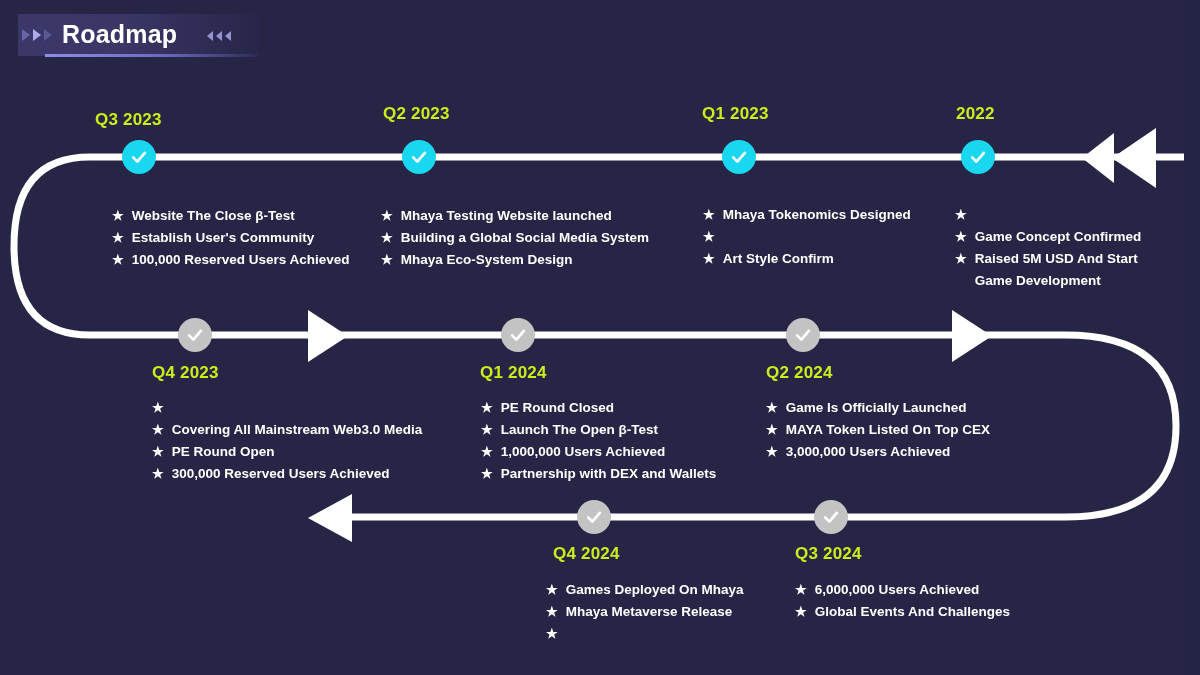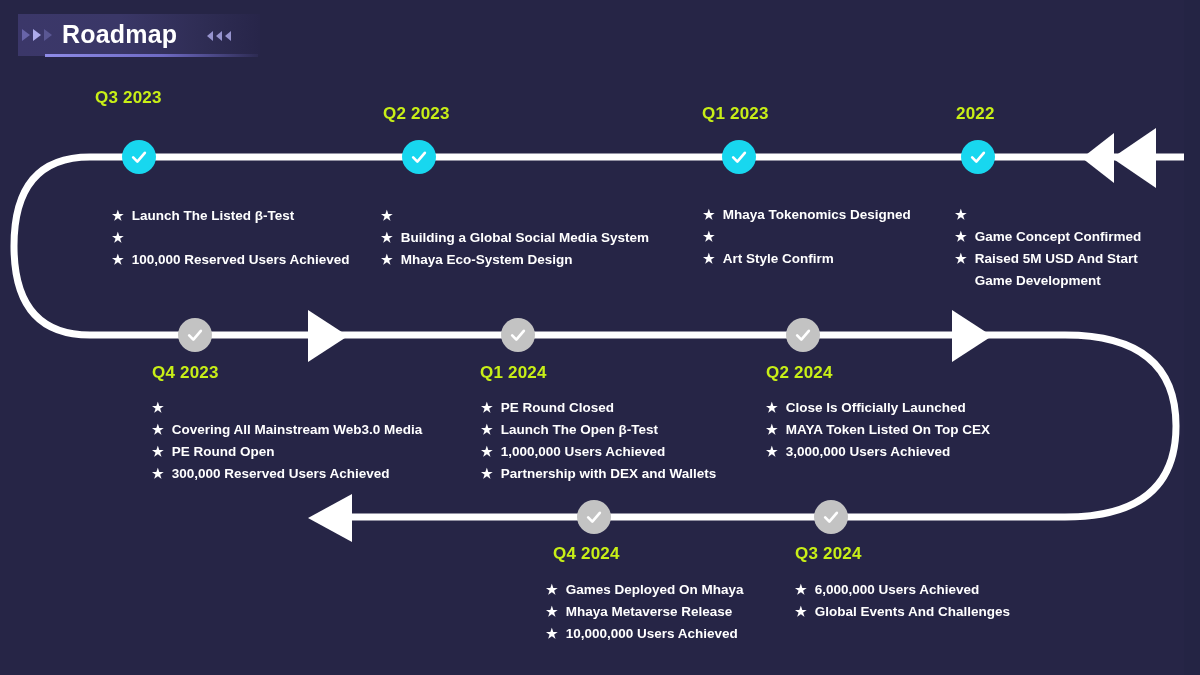--- a/index.html
+++ b/index.html
@@ -213,43 +213,45 @@
     <svg width="20" height="20" viewBox="0 0 24 24">
       <path d="M5 12.5 L10 17.5 L19 7" stroke="#ffffff" stroke-width="3.2" fill="none" stroke-linecap="round" stroke-linejoin="round"></path>
     </svg>
   </div>
   <div class="node gray" style="left:831px;top:517px;">
     <svg width="20" height="20" viewBox="0 0 24 24">
       <path d="M5 12.5 L10 17.5 L19 7" stroke="#ffffff" stroke-width="3.2" fill="none" stroke-linecap="round" stroke-linejoin="round"></path>
     </svg>
   </div>
 
-  <div class="milestone" style="left:95px;top:88px;">
+  <div class="milestone" style="left:95px;top:110px;">
     <div class="m-quarter">Q3 2023</div>
   </div>
   <ul class="m-list milestone" style="left:112px;top:205px;">
     <li class="m-item">
         <span class="m-star">★</span>
-        <span class="m-text">Launch The Listed β-Test</span>
-      </li>
-    <li class="m-item">
-        <span class="m-star">★</span>
+        <span class="m-text">Website The Close β-Test</span>
+      </li>
+    <li class="m-item">
+        <span class="m-star">★</span>
+        <span class="m-text">Establish User's Community</span>
       </li>
     <li class="m-item">
         <span class="m-star">★</span>
         <span class="m-text">100,000 Reserved Users Achieved</span>
       </li>
   </ul>
 
   <div class="milestone" style="left:383px;top:104px;">
     <div class="m-quarter">Q2 2023</div>
   </div>
   <ul class="m-list milestone" style="left:381px;top:205px;">
     <li class="m-item">
         <span class="m-star">★</span>
+        <span class="m-text">Mhaya Testing Website launched</span>
       </li>
     <li class="m-item">
         <span class="m-star">★</span>
         <span class="m-text">Building a Global Social Media System</span>
       </li>
     <li class="m-item">
         <span class="m-star">★</span>
         <span class="m-text">Mhaya Eco-System Design</span>
       </li>
   </ul>
@@ -331,21 +333,21 @@
         <span class="m-text">Partnership with DEX and Wallets</span>
       </li>
   </ul>
 
   <div class="milestone" style="left:766px;top:363px;">
     <div class="m-quarter">Q2 2024</div>
   </div>
   <ul class="m-list milestone" style="left:766px;top:397px;">
     <li class="m-item">
         <span class="m-star">★</span>
-        <span class="m-text">Close Is Officially Launched</span>
+        <span class="m-text">Game Is Officially Launched</span>
       </li>
     <li class="m-item">
         <span class="m-star">★</span>
         <span class="m-text">MAYA Token Listed On Top CEX</span>
       </li>
     <li class="m-item">
         <span class="m-star">★</span>
         <span class="m-text">3,000,000  Users Achieved</span>
       </li>
   </ul>
@@ -357,21 +359,20 @@
     <li class="m-item">
         <span class="m-star">★</span>
         <span class="m-text">Games Deployed On Mhaya</span>
       </li>
     <li class="m-item">
         <span class="m-star">★</span>
         <span class="m-text">Mhaya Metaverse Release</span>
       </li>
     <li class="m-item">
         <span class="m-star">★</span>
-        <span class="m-text">10,000,000  Users Achieved</span>
       </li>
   </ul>
 
   <div class="milestone" style="left:795px;top:544px;">
     <div class="m-quarter">Q3 2024</div>
   </div>
   <ul class="m-list milestone" style="left:795px;top:579px;">
     <li class="m-item">
         <span class="m-star">★</span>
         <span class="m-text">6,000,000  Users Achieved</span>

